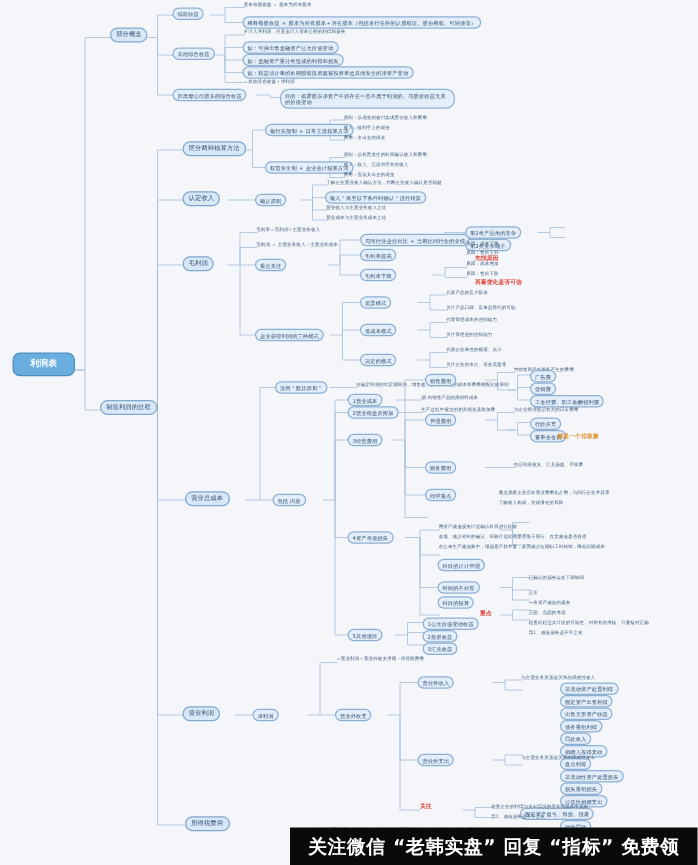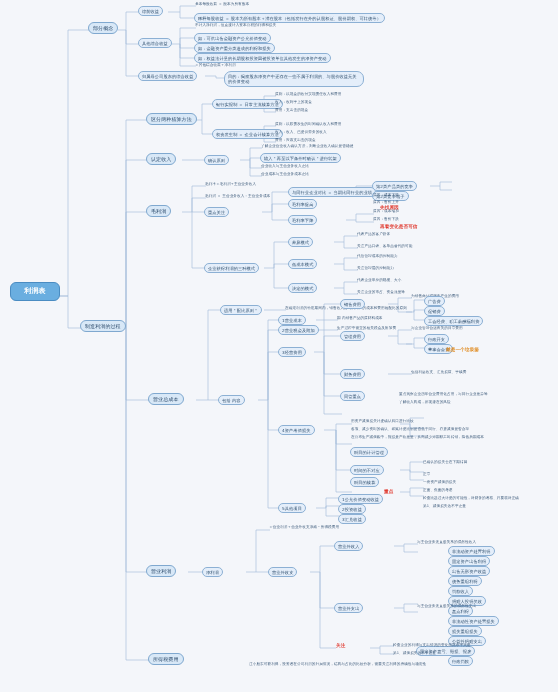--- a/index.html
+++ b/index.html
@@ -335,13 +335,14 @@
   <div class="node l2" style="left:448px;top:646px;">非常损失</div>
   <div class="node l2" style="left:448px;top:656px;">行政罚款</div>
   <div class="node l2" style="left:416px;top:646px;">固定资产盘亏、毁损、报废</div>
   <div class="node note-red" style="left:336px;top:643px;">关注</div>
   <div class="node plain" style="left:392px;top:643px;">检查企业的利得与支出情况的变化情况水平大意</div>
   <div class="node plain" style="left:392px;top:651px;">第1、减值损失达不平之意</div>
 
   <div class="node l1" style="left:148px;top:653px;">所得税费用</div>
   <div class="node plain wrap" style="left:248px;top:662px;width:180px;">注小股东可获利得，投资者在公司利润的归属情况，结构与占比的比较分析，需要关注利得的持续性与稳定性</div>
 
+  <div class="banner">关注微信 “老韩实盘” 回复 “指标” 免费领</div>
 </div>
 
 </body></html>

